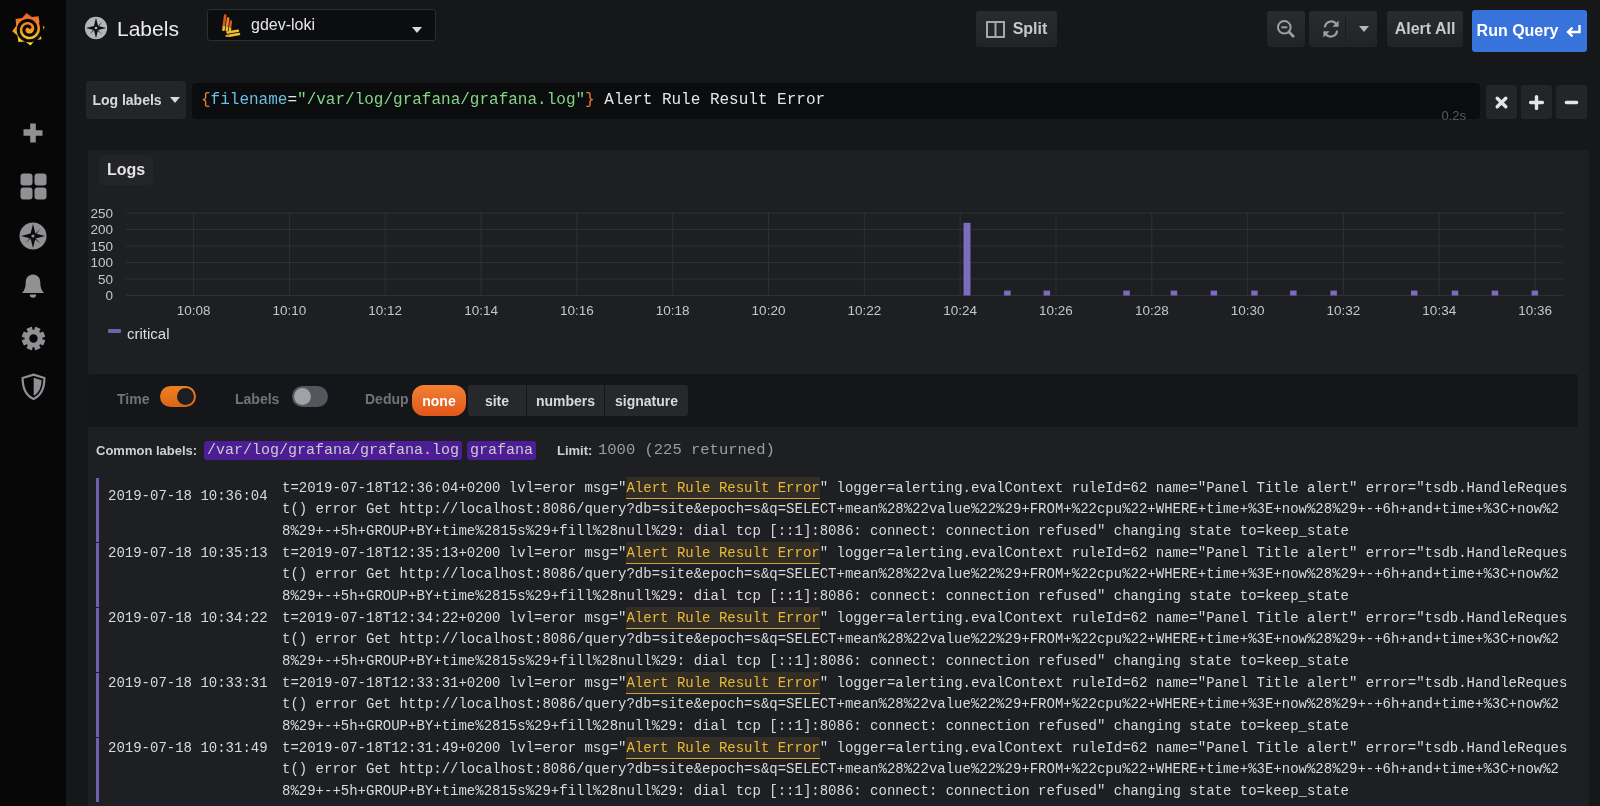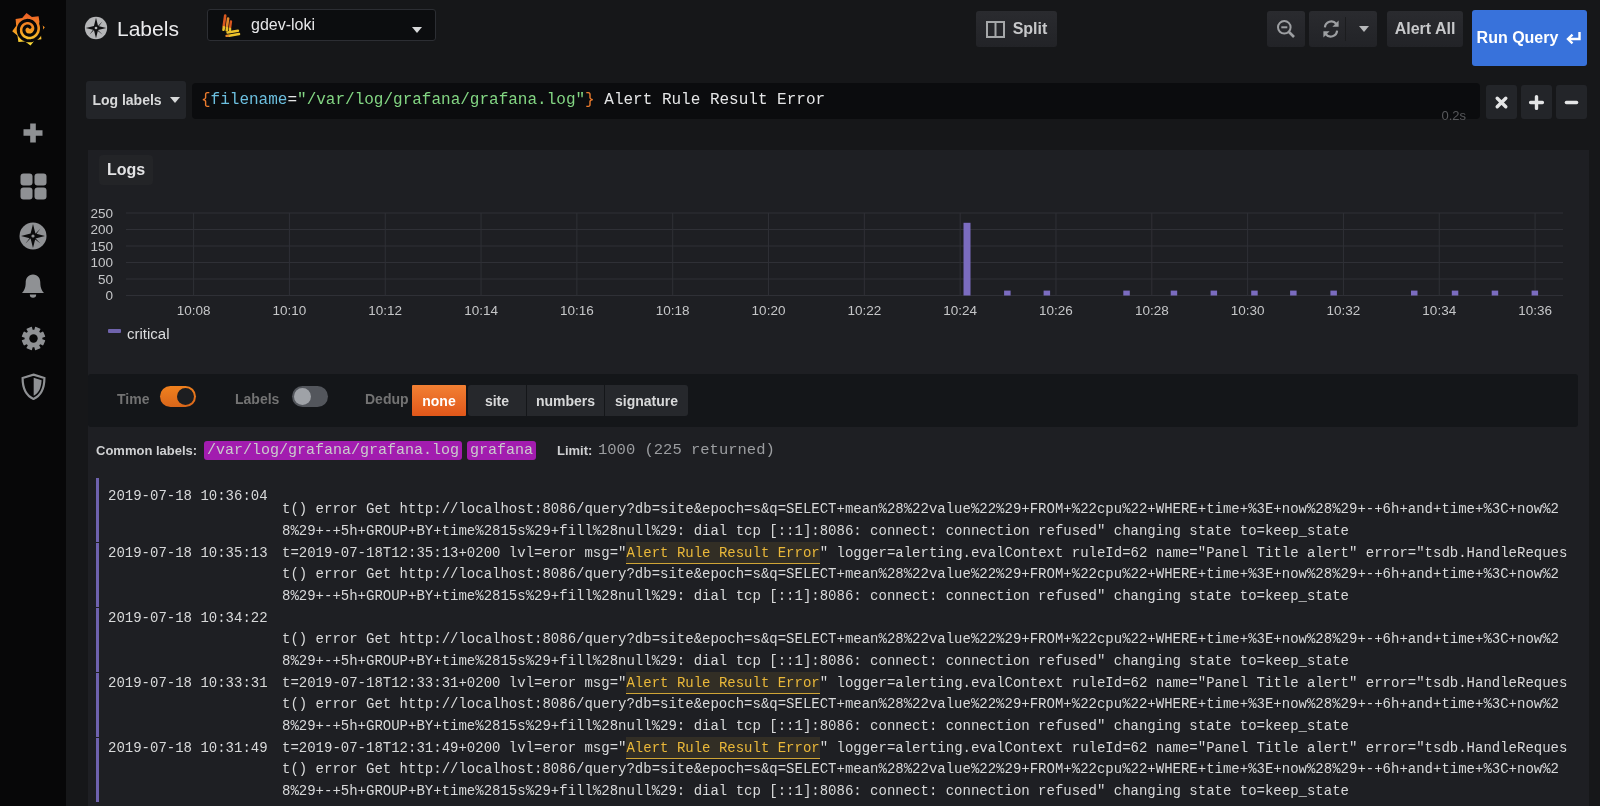--- a/index.html
+++ b/index.html
@@ -38,21 +38,21 @@
     background:#26282c; color:#d8d9da; font-size:14px; font-weight:bold; }
 
   
   .logrow { position:absolute; left:96px; width:1480px; height:65px; }
   .logrow .bar { position:absolute; left:0; top:0; width:3px; height:64px; background:#6e62ae; }
   .logline { position:absolute; white-space:pre; font-family:"Liberation Mono", monospace;
     font-size:14px; line-height:21.6px; color:#d8d9da; }
   .hl { color:#eab839; background:rgba(234,184,57,0.1); padding:2.5px 0 2px;
     border-bottom:1.5px solid rgba(234,184,57,0.85); }
   .chip { font-family:"Liberation Mono", monospace; font-size:15px; color:#c9cacc;
-    background:#a21caf; border-radius:3px; padding:1px 3px; }
+    background:#4c1d95; border-radius:3px; padding:1px 3px; }
 </style>
 </head>
 <body>
 <div id="root">
 
   <div class="abs" id="sidebar">
     <div style="position:absolute;left:11px;top:11px;"><svg width="36" height="36" viewBox="0 0 36 36" id="glogo">
           <defs>
             <linearGradient id="gg" x1="0" y1="0" x2="0" y2="1">
               <stop offset="0" stop-color="#ec5b28"></stop>
@@ -155,21 +155,21 @@
         <path d="M16.6 0.6 L16.6 6.8 L10.4 6.8 Z" fill="#9d9fa2"></path>
         <path d="M15.1 10.6 A6.4 6.4 0 0 1 3.8 14.2" fill="none" stroke="#9d9fa2" stroke-width="2.2"></path>
         <path d="M1.4 17.4 L1.4 11.2 L7.6 11.2 Z" fill="#9d9fa2"></path>
       </svg>
     <div style="position:absolute;left:36px;top:6px;width:1px;height:24px;background:#1b1c1e;"></div>
     <span style="position:absolute;right:8px;top:15px;border:5px solid transparent;border-top:6px solid #b7b8ba;"></span>
   </div>
 
   <div class="tbtn" style="left:1387px;width:76px;">Alert All</div>
 
-  <div class="tbtn" style="left:1472px;top:10px;width:115px;height:56px;background:#3872db;color:#fff;">
+  <div class="tbtn" style="left:1472px;top:10px;width:115px;height:42px;background:#3872db;color:#fff;">
     Run Query
     <svg width="17" height="14" viewBox="0 0 17 14" style="margin-left:7px;">
         <path d="M14.5 1 V8 H4" fill="none" stroke="#fff" stroke-width="2.4"></path>
         <path d="M7.5 3.6 L3 8 L7.5 12.4" fill="none" stroke="#fff" stroke-width="2.4"></path>
       </svg>
   </div>
 
   <div class="qbtn" style="left:86px;top:81px;height:38px;width:100px;font-size:14px;font-weight:bold;">
     Log labels<span style="margin-left:8px;margin-top:4px;border:5px solid transparent;border-top:6px solid #d8d9da;"></span>
   </div>
@@ -260,49 +260,51 @@
   <div class="abs" id="opts">
     <span class="optlabel abs" style="left:29px;top:17px;">Time</span>
     <span class="toggle abs" style="left:72px;top:12px;background:linear-gradient(#f0811e,#d9661a);">
         <span class="knob" style="right:2px;background:#1d1e21;"></span>
       </span>
     <span class="optlabel abs" style="left:147px;top:17px;">Labels</span>
     <span class="toggle abs" style="left:204px;top:12px;background:#53565c;">
         <span class="knob" style="left:2px;background:#9fa2a7;"></span>
       </span>
     <span class="optlabel abs" style="left:277px;top:17px;">Dedup</span>
-    <span class="dedupbtn abs" style="left:324px;top:11px;width:54px;background:linear-gradient(#f28033,#e1571a);color:#fff;border-radius:1px;">none</span>
+    <span class="dedupbtn abs" style="left:324px;top:11px;width:54px;background:linear-gradient(#f28033,#e1571a);color:#fff;border-radius:12px;">none</span>
     <span class="dedupbtn abs" style="left:380px;top:11px;width:58px;border-radius:3px 0 0 3px;">site</span>
     <span class="dedupbtn abs" style="left:439px;top:11px;width:77px;">numbers</span>
     <span class="dedupbtn abs" style="left:517px;top:11px;width:83px;border-radius:0 3px 3px 0;">signature</span>
   </div>
 
   <div class="abs" style="left:96px;top:443px;font-size:13px;font-weight:bold;color:#cfd0d2;">Common labels:</div>
   <div class="abs chip" style="left:204px;top:441px;">/var/log/grafana/grafana.log</div>
   <div class="abs chip" style="left:467px;top:441px;">grafana</div>
   <div class="abs" style="left:557px;top:443px;font-size:13px;font-weight:bold;color:#cfd0d2;">Limit:</div>
   <div class="abs mono" style="left:598px;top:441px;font-size:15.5px;color:#9b9da0;">1000 (225 returned)</div>
 
   <div id="logs">
       <div class="logrow" style="top:477.5px;">
         <div class="bar"></div>
         <div class="logline" style="left:12px;top:8px;text-align:center;">2019-07-18 10:36:04</div>
+        <div class="logline" style="left:186px;top:0;">t=2019-07-18T12:36:04+0200 lvl=eror msg="<span class="hl">Alert Rule Result Error</span>" logger=alerting.evalContext ruleId=62 name="Panel Title alert" error="tsdb.HandleReques</div>
         <div class="logline" style="left:186px;top:21.6px;">t() error Get http://localhost:8086/query?db=site&amp;epoch=s&amp;q=SELECT+mean%28%22value%22%29+FROM+%22cpu%22+WHERE+time+%3E+now%28%29+-+6h+and+time+%3C+now%2</div>
         <div class="logline" style="left:186px;top:43.2px;">8%29+-+5h+GROUP+BY+time%2815s%29+fill%28null%29: dial tcp [::1]:8086: connect: connection refused" changing state to=keep_state</div>
       </div>
       <div class="logrow" style="top:542.5px;">
         <div class="bar"></div>
         <div class="logline" style="left:12px;top:0;">2019-07-18 10:35:13</div>
         <div class="logline" style="left:186px;top:0;">t=2019-07-18T12:35:13+0200 lvl=eror msg="<span class="hl">Alert Rule Result Error</span>" logger=alerting.evalContext ruleId=62 name="Panel Title alert" error="tsdb.HandleReques</div>
         <div class="logline" style="left:186px;top:21.6px;">t() error Get http://localhost:8086/query?db=site&amp;epoch=s&amp;q=SELECT+mean%28%22value%22%29+FROM+%22cpu%22+WHERE+time+%3E+now%28%29+-+6h+and+time+%3C+now%2</div>
         <div class="logline" style="left:186px;top:43.2px;">8%29+-+5h+GROUP+BY+time%2815s%29+fill%28null%29: dial tcp [::1]:8086: connect: connection refused" changing state to=keep_state</div>
       </div>
       <div class="logrow" style="top:607.5px;">
         <div class="bar"></div>
         <div class="logline" style="left:12px;top:0;">2019-07-18 10:34:22</div>
+        <div class="logline" style="left:186px;top:0;">t=2019-07-18T12:34:22+0200 lvl=eror msg="<span class="hl">Alert Rule Result Error</span>" logger=alerting.evalContext ruleId=62 name="Panel Title alert" error="tsdb.HandleReques</div>
         <div class="logline" style="left:186px;top:21.6px;">t() error Get http://localhost:8086/query?db=site&amp;epoch=s&amp;q=SELECT+mean%28%22value%22%29+FROM+%22cpu%22+WHERE+time+%3E+now%28%29+-+6h+and+time+%3C+now%2</div>
         <div class="logline" style="left:186px;top:43.2px;">8%29+-+5h+GROUP+BY+time%2815s%29+fill%28null%29: dial tcp [::1]:8086: connect: connection refused" changing state to=keep_state</div>
       </div>
       <div class="logrow" style="top:672.5px;">
         <div class="bar"></div>
         <div class="logline" style="left:12px;top:0;">2019-07-18 10:33:31</div>
         <div class="logline" style="left:186px;top:0;">t=2019-07-18T12:33:31+0200 lvl=eror msg="<span class="hl">Alert Rule Result Error</span>" logger=alerting.evalContext ruleId=62 name="Panel Title alert" error="tsdb.HandleReques</div>
         <div class="logline" style="left:186px;top:21.6px;">t() error Get http://localhost:8086/query?db=site&amp;epoch=s&amp;q=SELECT+mean%28%22value%22%29+FROM+%22cpu%22+WHERE+time+%3E+now%28%29+-+6h+and+time+%3C+now%2</div>
         <div class="logline" style="left:186px;top:43.2px;">8%29+-+5h+GROUP+BY+time%2815s%29+fill%28null%29: dial tcp [::1]:8086: connect: connection refused" changing state to=keep_state</div>
       </div>

